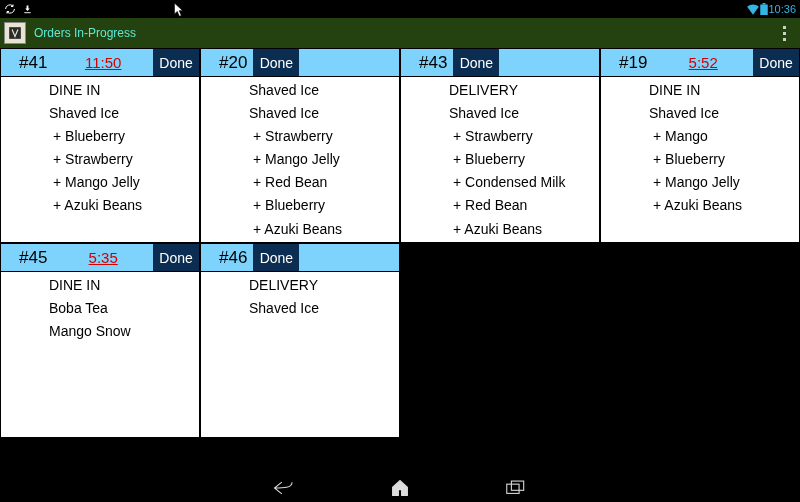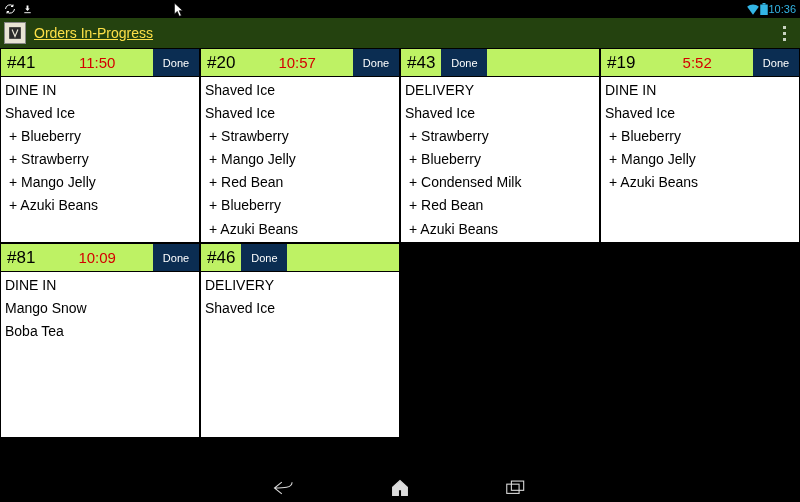--- a/index.html
+++ b/index.html
@@ -10,37 +10,37 @@
   .statusbar { height: 18px; background: #000; color: #fff; display: flex; align-items: center; padding: 0 4px; font-size: 11px; }
   .statusbar .left { display: flex; gap: 6px; align-items: center; }
   .statusbar .right { margin-left: auto; display: flex; align-items: center; color: #33b5e5; }
   .cursor { position: relative; margin-left: 140px; width: 12px; height: 16px; }
   .cursor svg { width: 14px; height: 18px; display: block; }
 
   
   .appbar { height: 30px; background: #24420f; display: flex; align-items: center; padding: 0 4px; }
   .appicon { width: 22px; height: 22px; background: #e8e4d4; border: 1px solid #888; display: flex; align-items: center; justify-content: center; margin-right: 8px; }
   .appicon svg { width: 14px; height: 14px; }
-  .apptitle { color: #fde047; font-size: 14px; text-decoration: underline; }
+  .apptitle { color: #5eead4; font-size: 12px; }
   .overflow { margin-left: auto; width: 24px; height: 24px; display: flex; flex-direction: column; align-items: center; justify-content: center; gap: 3px; }
   .overflow span { width: 3px; height: 3px; background: #c9d3c1; display: block; }
 
   
   .grid { flex: 1; background: #000; display: grid; grid-template-columns: repeat(4, 1fr); grid-auto-rows: 195px; }
   .cell { background: #fff; border: 1px solid #000; display: flex; flex-direction: column; overflow: hidden; }
   .cell.empty { background: #000; }
 
-  .ticket-head { height: 28px; display: flex; align-items: stretch; background: #bef264; border-bottom: 1px solid #000; }
+  .ticket-head { height: 28px; display: flex; align-items: stretch; background: #7dd3fc; border-bottom: 1px solid #000; padding-left: 12px; }
   .ordnum { flex: 0 0 auto; padding: 0 6px; font-size: 17px; color: #000; display: flex; align-items: center; }
-  .elapsed { flex: 1; text-align: center; font-size: 15px; display: flex; align-items: center; justify-content: center; }
+  .elapsed { flex: 1; text-align: center; font-size: 15px; display: flex; align-items: center; justify-content: center; text-decoration: underline; }
   .elapsed.overdue { color: #d40000; }
-  .donebtn { flex: 0 0 46px; background: #0b2d52; color: #fff; font-size: 11px; display: flex; align-items: center; justify-content: center; cursor: pointer; text-align: center; }
+  .donebtn { flex: 0 0 46px; background: #0b2d52; color: #fff; font-size: 14px; display: flex; align-items: center; justify-content: center; cursor: pointer; text-align: center; }
 
   .ticket-body { flex: 1; padding: 2px 4px; font-size: 14px; color: #000; overflow: hidden; }
-  .ticket-body .line { line-height: 1.65; white-space: nowrap; }
+  .ticket-body .line { line-height: 1.65; white-space: nowrap; margin-left: 44px; }
   .ticket-body .mod { padding-left: 4px; }
 
   
   .navbar { height: 28px; background: #000; display: flex; align-items: center; justify-content: center; gap: 90px; }
   .navbar .navbtn { width: 26px; height: 26px; display: flex; align-items: center; justify-content: center; }
   .navbar svg { stroke: #ddd; fill: none; stroke-width: 1.4; }
   .navbar .home svg { fill: #ddd; stroke: #ddd; }
 
   .sbicon svg { display:block; }
 </style>
@@ -112,21 +112,20 @@
           <div class="line">Shaved Ice</div>
           <div class="line mod"> + Blueberry</div>
           <div class="line mod"> + Strawberry</div>
           <div class="line mod"> + Mango Jelly</div>
           <div class="line mod"> + Azuki Beans</div>
         </div>
       </div>
       <div class="cell">
         <div class="ticket-head">
           <div class="ordnum">#20</div>
-          <div class="elapsed overdue">10:57</div>
           <div class="donebtn">Done</div>
         </div>
         <div class="ticket-body">
           <div class="line">Shaved Ice</div>
           <div class="line">Shaved Ice</div>
           <div class="line mod"> + Strawberry</div>
           <div class="line mod"> + Mango Jelly</div>
           <div class="line mod"> + Red Bean</div>
           <div class="line mod"> + Blueberry</div>
           <div class="line mod"> + Azuki Beans</div>
@@ -150,35 +149,36 @@
       </div>
       <div class="cell">
         <div class="ticket-head">
           <div class="ordnum">#19</div>
           <div class="elapsed overdue">5:52</div>
           <div class="donebtn">Done</div>
         </div>
         <div class="ticket-body">
           <div class="line">DINE IN</div>
           <div class="line">Shaved Ice</div>
+          <div class="line mod"> + Mango</div>
           <div class="line mod"> + Blueberry</div>
           <div class="line mod"> + Mango Jelly</div>
           <div class="line mod"> + Azuki Beans</div>
         </div>
       </div>
       <div class="cell">
         <div class="ticket-head">
-          <div class="ordnum">#81</div>
-          <div class="elapsed overdue">10:09</div>
+          <div class="ordnum">#45</div>
+          <div class="elapsed overdue">5:35</div>
           <div class="donebtn">Done</div>
         </div>
         <div class="ticket-body">
           <div class="line">DINE IN</div>
+          <div class="line">Boba Tea</div>
           <div class="line">Mango Snow</div>
-          <div class="line">Boba Tea</div>
         </div>
       </div>
       <div class="cell">
         <div class="ticket-head">
           <div class="ordnum">#46</div>
           <div class="donebtn">Done</div>
         </div>
         <div class="ticket-body">
           <div class="line">DELIVERY</div>
           <div class="line">Shaved Ice</div>

